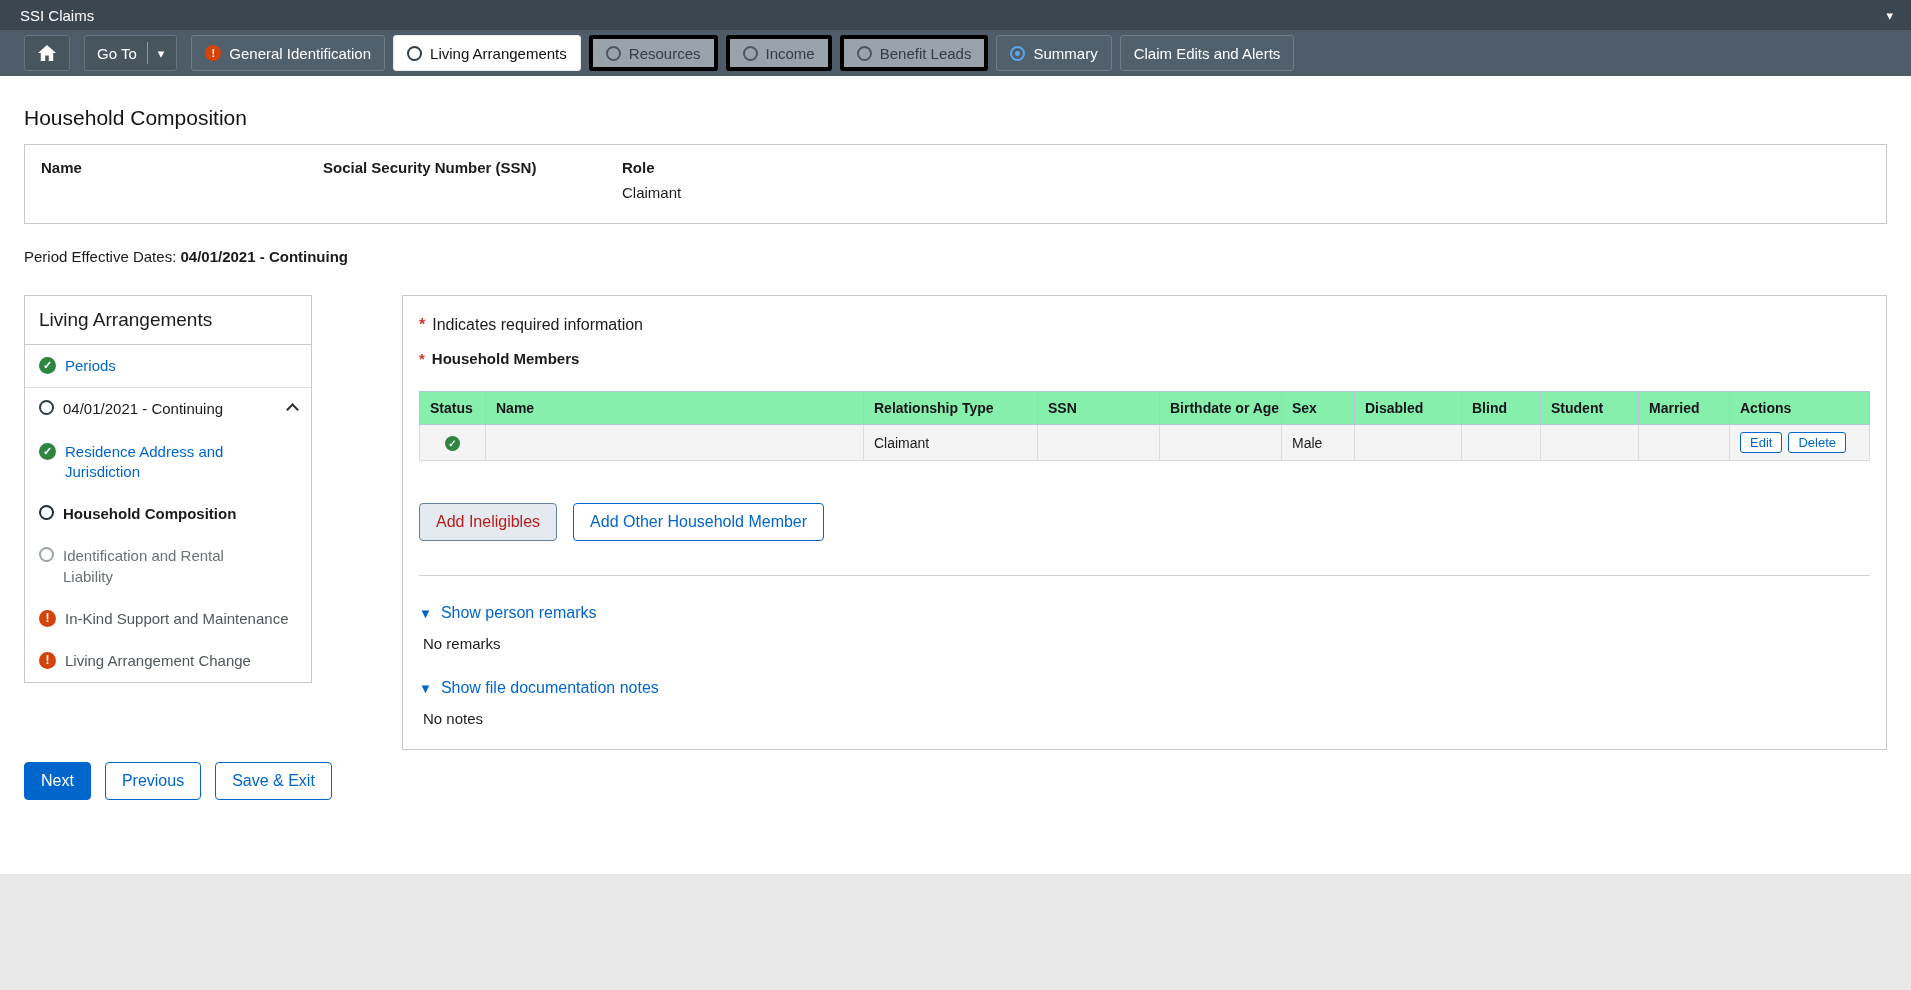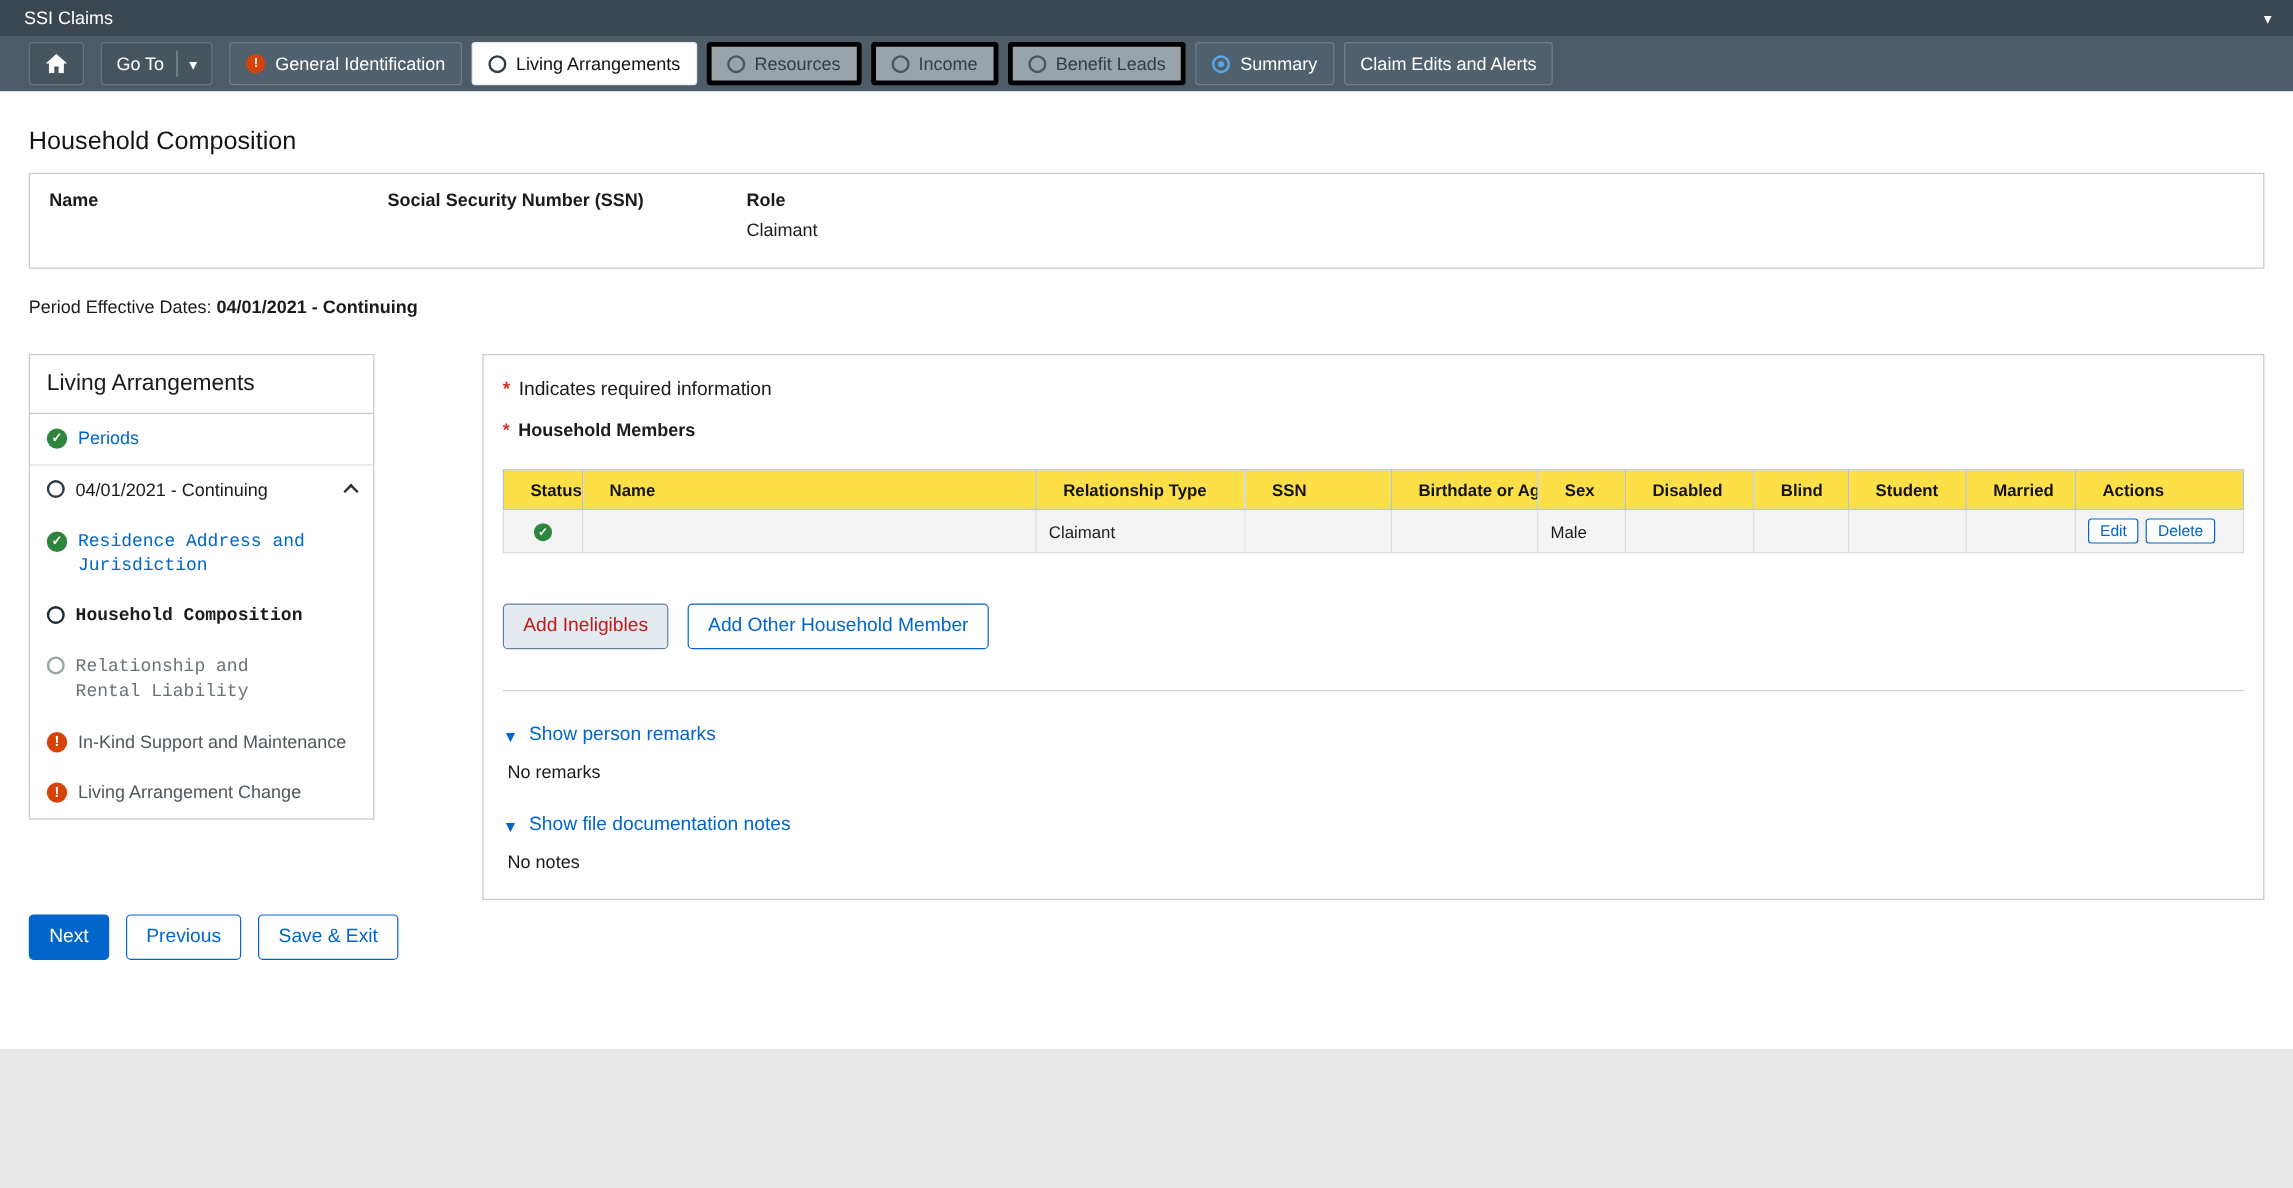--- a/index.html
+++ b/index.html
@@ -85,32 +85,32 @@
   .sidebar { width:288px; border:1px solid #c9c9c9; background:#fff; }
   .sb-title { font-size:19px; padding:13px 14px; border-bottom:1px solid #c9c9c9; color:#1b1b1b; }
   .sb-item { display:flex; align-items:flex-start; gap:9px; padding:11px 14px; font-size:15px; line-height:1.35; }
   .sb-item.divided { border-bottom:1px solid #dddddd; }
   .sb-item .badge, .sb-item .ring { margin-top:1px; }
   .sb-link  { color:#0066cc; text-decoration:none; }
   .sb-plain { color:#1b1b1b; }
   .sb-current { color:#1b1b1b; font-weight:bold; }
   .sb-muted  { color:#6a7278; }
   .sb-muted2 { color:#4f575e; }
-  .narrow { max-width:200px;font-family:Liberation Mono, monospace; }
+  .narrow { max-width:200px; }
 
   
   .panel { flex:1; margin-left:90px; border:1px solid #c9c9c9; padding:16px 16px 18px; background:#fff; }
   .req-note { font-size:16px; margin:4px 0 16px; }
   .red-star { color:#d0342c; font-weight:bold; margin-right:7px; }
   .members-title { font-size:15px; font-weight:bold; margin-bottom:24px; }
 
   table.members { width:100%; border-collapse:collapse; table-layout:fixed; font-size:14px; }
   .members th {
-    background:#fde047; border:1px solid #b3c6d6; text-align:left;
-    padding:8px 22px; font-weight:bold; color:#14141a;
+    background:#86efac; border:1px solid #b3c6d6; text-align:left;
+    padding:8px 10px; font-weight:bold; color:#14141a;
     overflow:hidden; white-space:nowrap;
   }
   .members td {
     background:#f4f4f4; border:1px solid #d9dde1; padding:7px 10px; height:33px;
     overflow:hidden; white-space:nowrap;
   }
   .status-cell { text-align:center; }
   .mini-btn {
     font-size:13px; padding:2px 9px; border:1px solid #0066cc; background:#fff;
     color:#0066cc; border-radius:3px; font-family:inherit; margin-right:6px;
@@ -231,21 +231,21 @@
         <a class="sb-link narrow" data-interactable="true">Residence Address and Jurisdiction</a>
       </div>
 
       <div class="sb-item" data-interactable="true">
         <span class="ring ring-black" data-interactable="false"></span>
         <span class="sb-current narrow" data-interactable="false">Household Composition</span>
       </div>
 
       <div class="sb-item" data-interactable="true">
         <span class="ring ring-gray" data-interactable="false"></span>
-        <span class="sb-muted narrow" data-interactable="false">Relationship and Rental Liability</span>
+        <span class="sb-muted narrow" data-interactable="false">Identification and Rental Liability</span>
       </div>
 
       <div class="sb-item" data-interactable="true">
         <span class="badge badge-warn" data-interactable="false">!</span>
         <span class="sb-muted2" data-interactable="false">In-Kind Support and Maintenance</span>
       </div>
 
       <div class="sb-item" data-interactable="true">
         <span class="badge badge-warn" data-interactable="false">!</span>
         <span class="sb-muted2" data-interactable="false">Living Arrangement Change</span>

